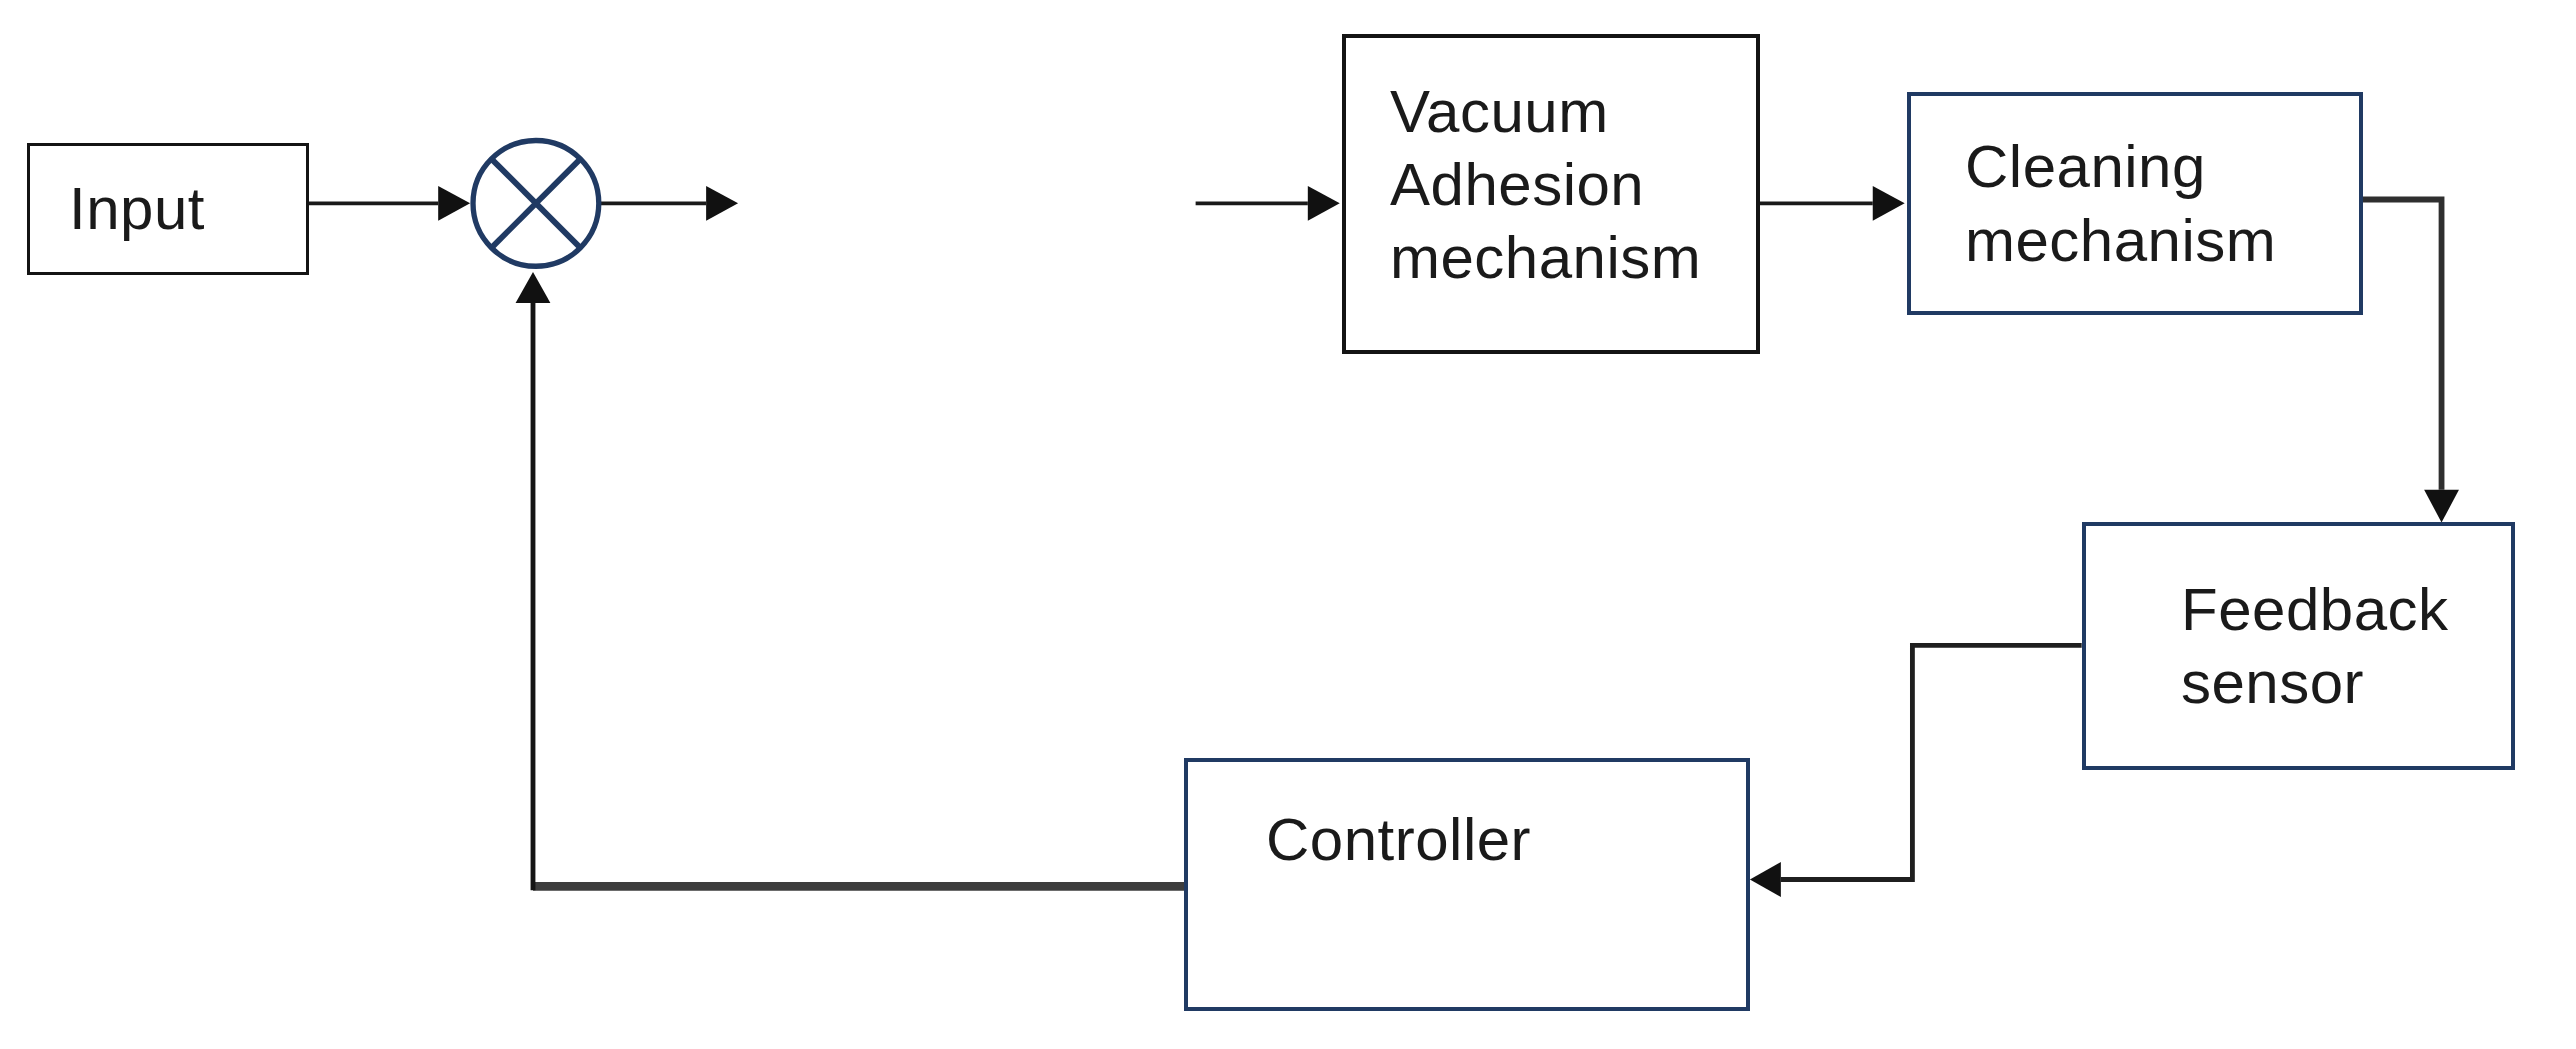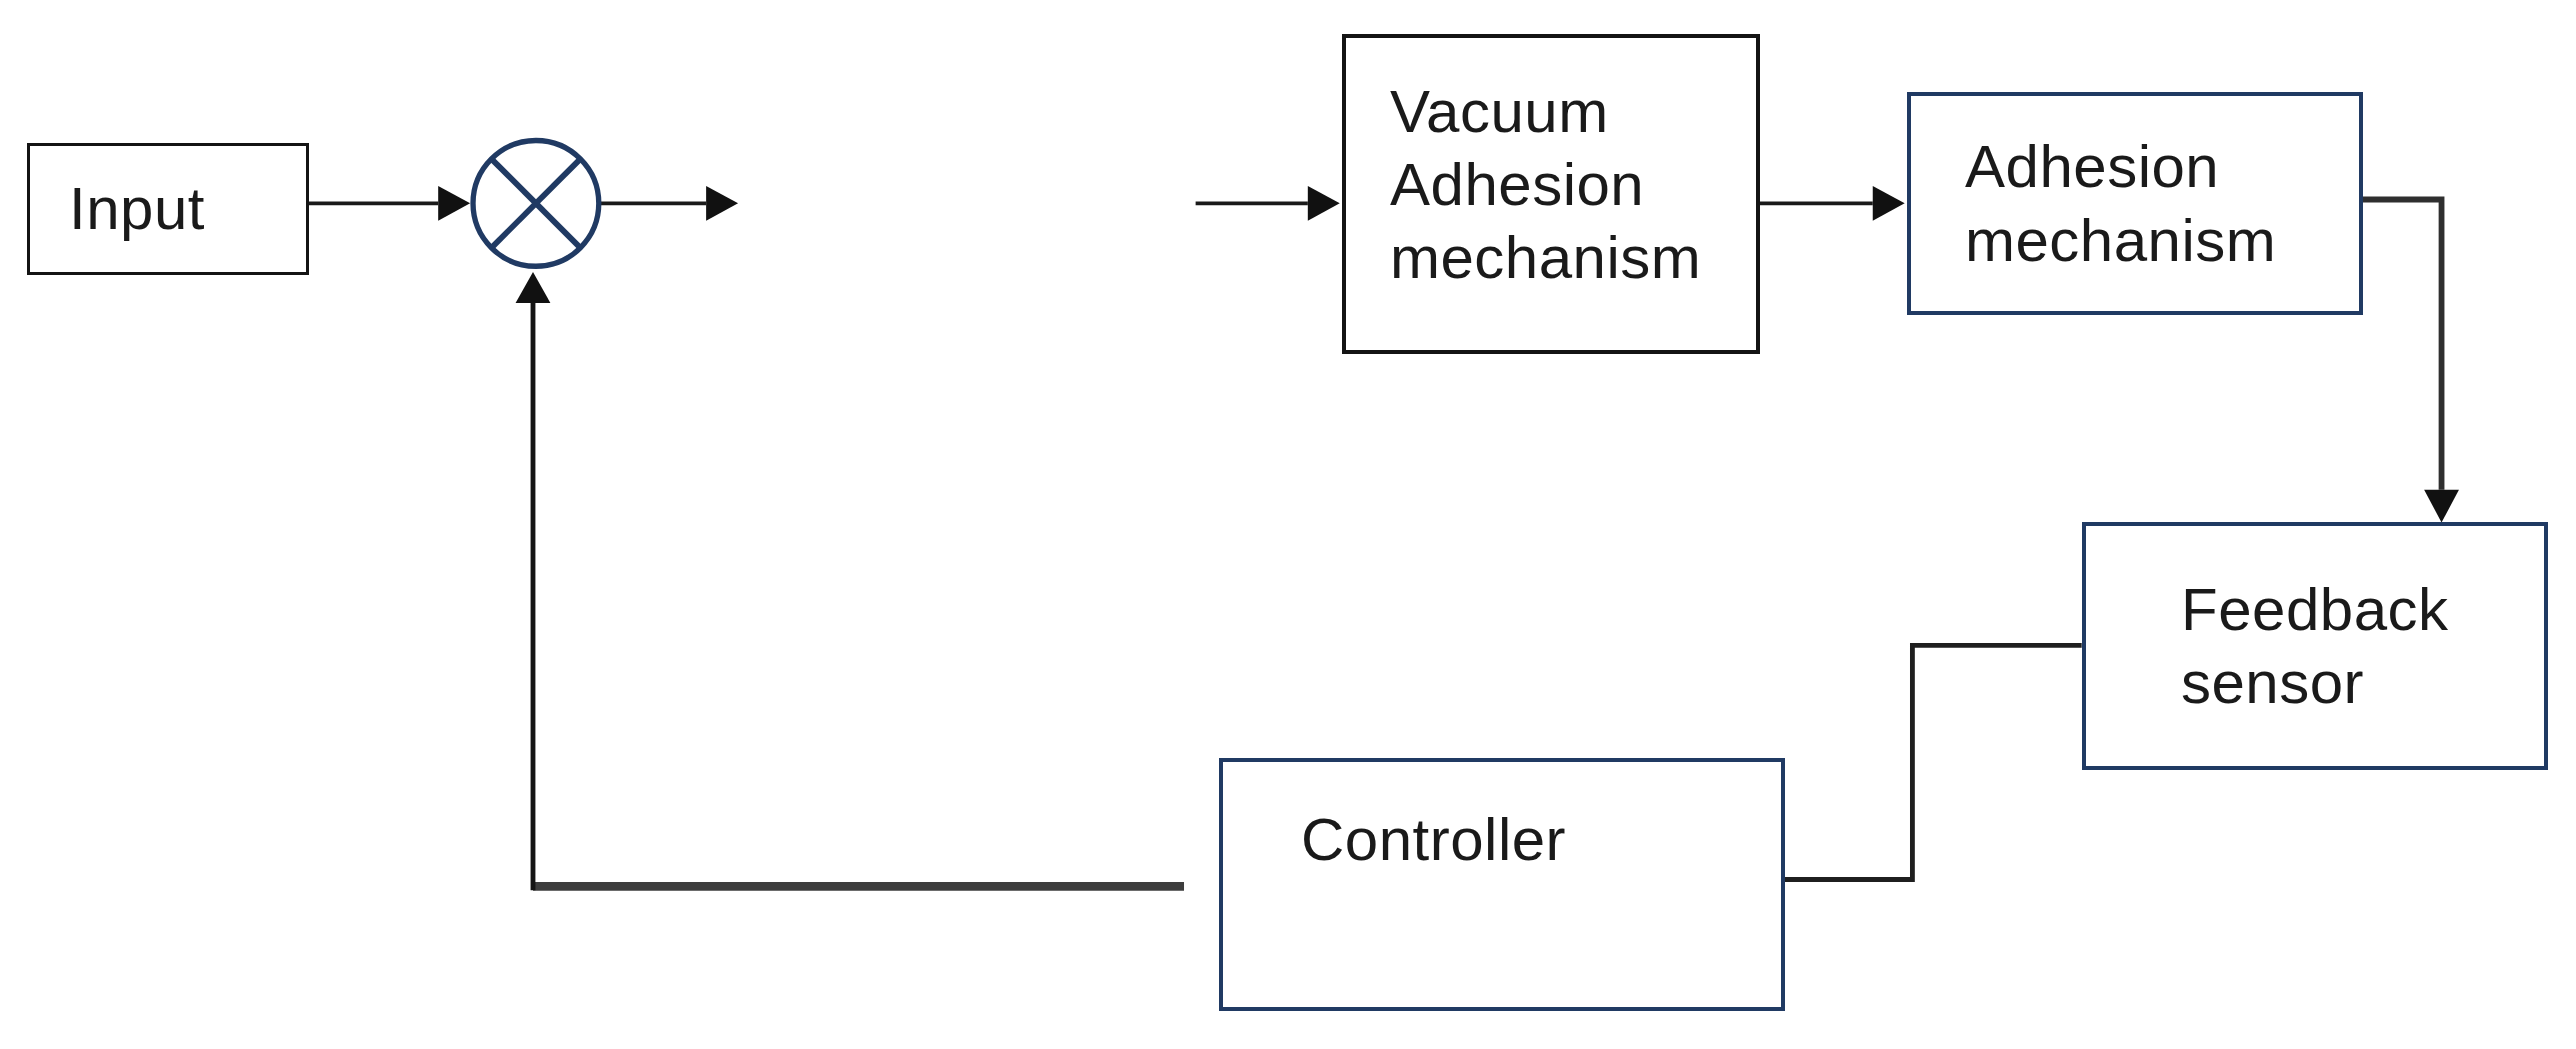--- a/index.html
+++ b/index.html
@@ -52,30 +52,29 @@
     border: 4.8px solid #141414;
     padding-left: 44px;
     padding-bottom: 19.3px;
   }
   .node-cleaning {
     left: 1907px; top: 92px; width: 456px; height: 223px;
     border: 4.8px solid #203a63;
     padding-left: 54px;
   }
   .node-feedback {
-    left: 2082px; top: 522px; width: 466px; height: 248px;
+    left: 2082px; top: 522px; width: 433px; height: 248px;
     border: 4.8px solid #203a63;
     padding-left: 95px;
   }
   .node-controller {
     left: 1184px; top: 758px; width: 566px; height: 253px;
     border: 4.8px solid #203a63;
     padding-left: 78px;
     padding-bottom: 89px;
-    margin-left: 35px;
   }
 </style>
 </head>
 <body>
 
 <div class="canvas">
 
   <svg class="connector-layer" viewBox="0 0 2663 1085" xmlns="http://www.w3.org/2000/svg">
 
     <path d="M300,210 H453" stroke="#1a1a1a" stroke-width="4" fill="none"></path>
@@ -110,21 +109,21 @@
   <div class="node node-input">
     <span class="label">Input</span>
   </div>
 
 
   <div class="node node-vacuum">
     <span class="label">Vacuum Adhesion mechanism</span>
   </div>
 
   <div class="node node-cleaning">
-    <span class="label">Adhesion mechanism</span>
+    <span class="label">Cleaning mechanism</span>
   </div>
 
   <div class="node node-feedback">
     <span class="label">Feedback sensor</span>
   </div>
 
   <div class="node node-controller">
     <span class="label">Controller</span>
   </div>
 

